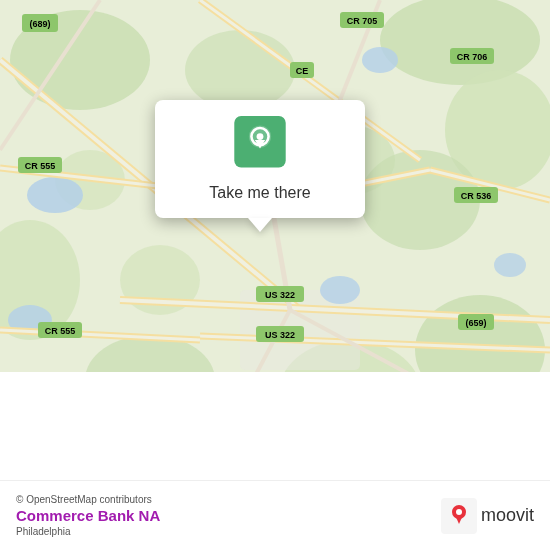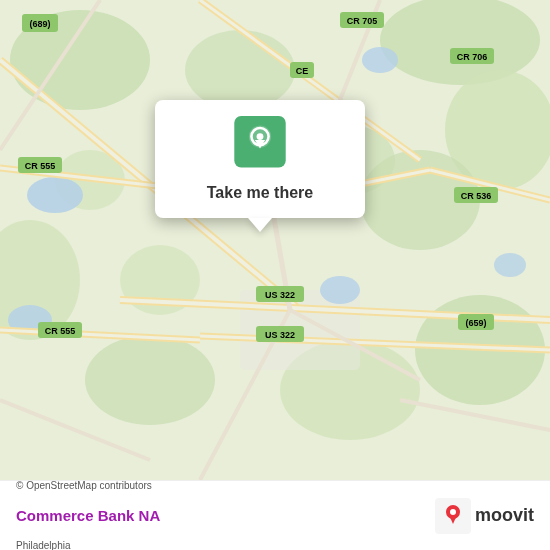--- a/index.html
+++ b/index.html
@@ -6,21 +6,21 @@
     body {
       width: 550px;
       height: 550px;
       overflow: hidden;
       font-family: Arial, sans-serif;
       position: relative;
     }
 
     #map-container {
       width: 550px;
-      height: 480px;
+      height: 372px;
       position: relative;
       overflow: hidden;
       background-color: #f97316;
     }
 
     
     #tooltip {
       position: absolute;
       top: 100px;
       left: 155px;
@@ -52,21 +52,21 @@
     .tooltip-pin {
       width: 60px;
       height: 60px;
       margin-bottom: 8px;
     }
 
     .tooltip-btn {
       background: none;
       border: none;
       font-size: 16px;
-      font-weight: 700;
+      font-weight: 400;
       color: #333;
       cursor: pointer;
       padding: 0;
       text-align: center;
     }
 
     
     #bottom-bar {
       width: 550px;
       height: 70px;
@@ -76,21 +76,21 @@
       justify-content: space-between;
       padding: 0 16px;
       border-top: 1px solid #eee;
       position: absolute;
       bottom: 0;
     }
 
     .bottom-left {
       display: flex;
       flex-direction: column;
-      gap: 16px;
+      gap: 2px;
     }
 
     .osm-credit {
       font-size: 10px;
       color: #555;
     }
 
     .place-name {
       font-size: 15px;
       font-weight: 600;
@@ -103,21 +103,21 @@
     }
 
     .moovit-logo {
       display: flex;
       align-items: center;
       gap: 4px;
     }
 
     .moovit-text {
       font-size: 18px;
-      font-weight: bold;
+      font-weight: normal;
       color: #333;
     }
   </style>
 </head>
 <body>
 
 <div id="map-container">
 
   <svg width="550" height="480" xmlns="http://www.w3.org/2000/svg" style="position:absolute;top:0;left:0;">
 

